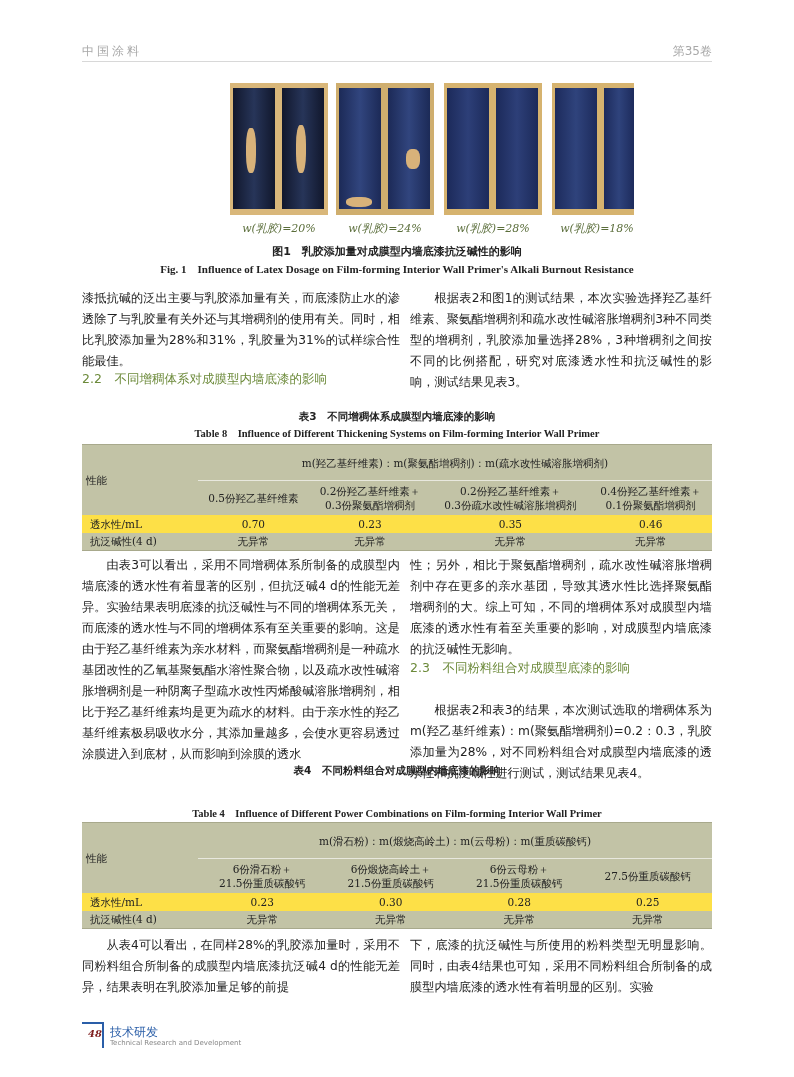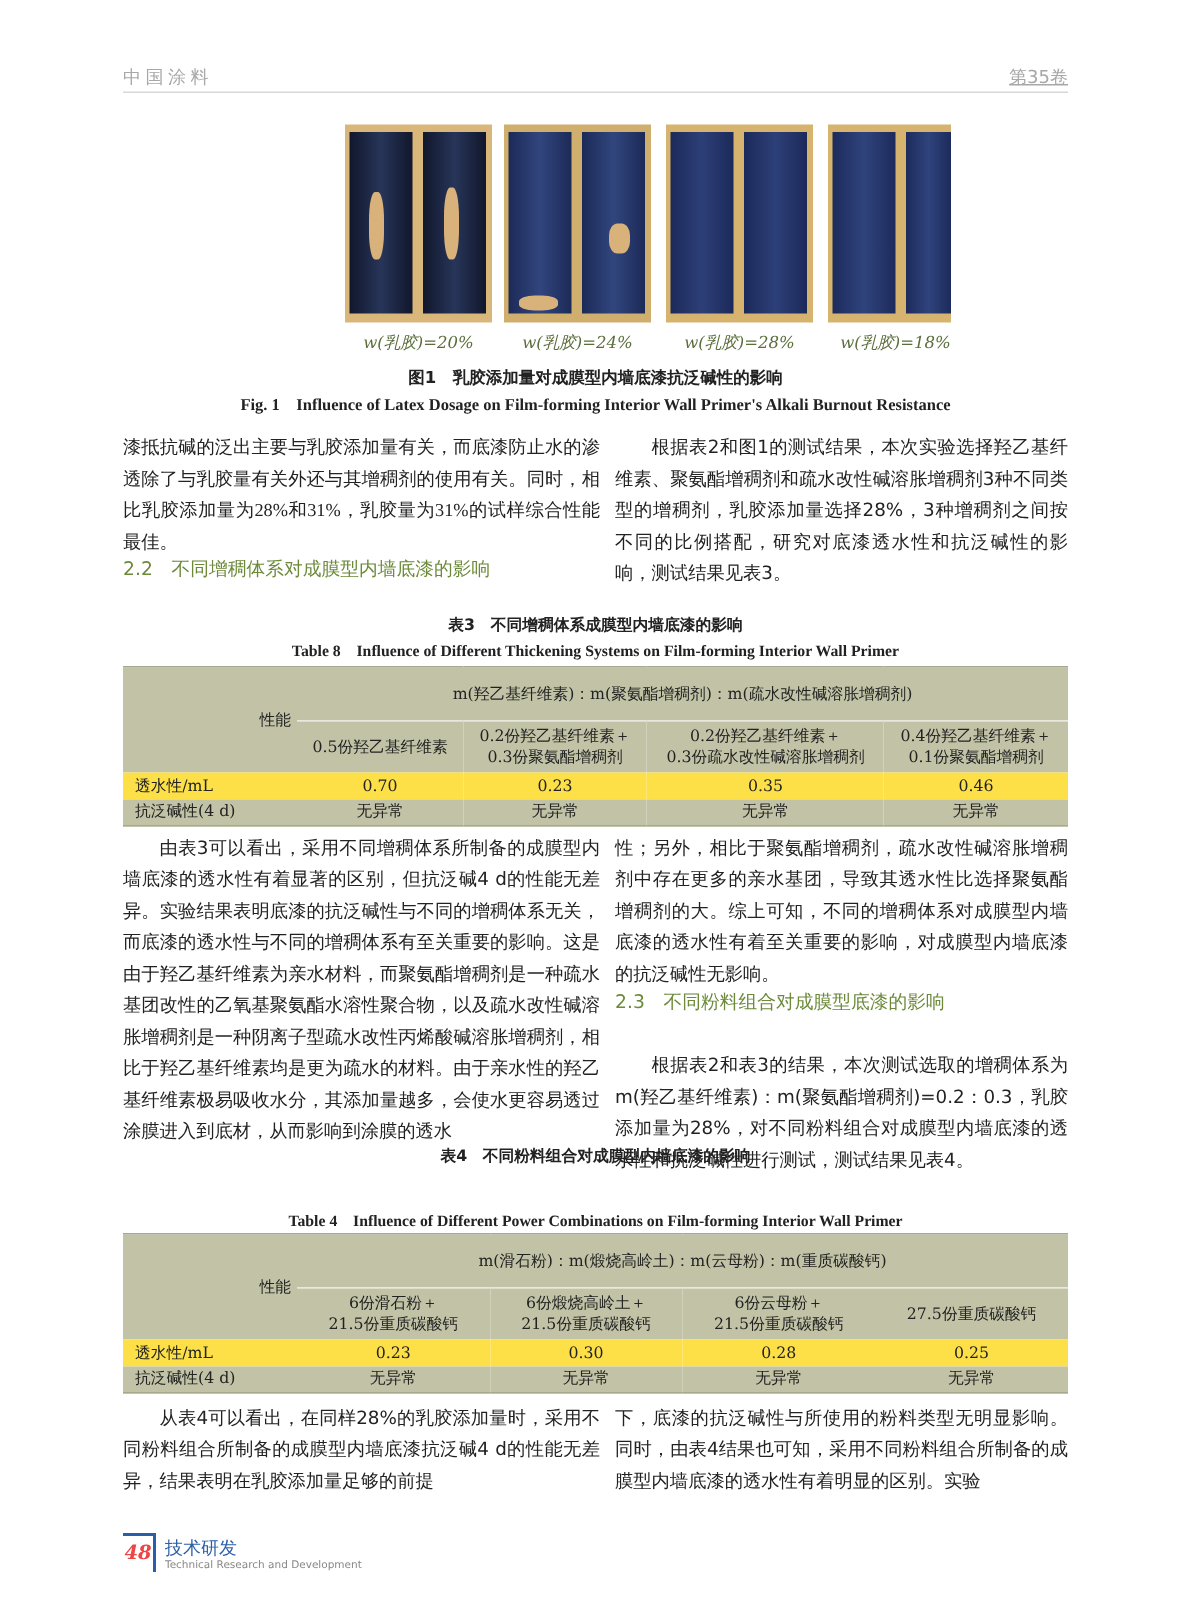--- a/index.html
+++ b/index.html
@@ -1,21 +1,21 @@
 <!DOCTYPE html>
 <html><head>
 <meta charset="utf-8">
 <style>
   * { box-sizing: border-box; margin: 0; padding: 0; }
   html, body { width: 794px; height: 1077px; background: #ffffff; overflow: hidden; }
   body { position: relative; font-family: "DejaVu Serif", "Liberation Serif", serif; color: #222; }
 
   .header { position: absolute; left: 82px; right: 82px; top: 40px; height: 22px; border-bottom: 1px solid #d8d8d8; }
   .header .journal { position: absolute; left: 0; top: 3px; font-family: "DejaVu Sans", sans-serif; font-size: 12px; color: #a8a8a8; letter-spacing: 3px; }
-  .header .volume { position: absolute; right: 0; top: 3px; font-family: "DejaVu Sans", sans-serif; font-size: 12px; color: #a8a8a8; text-decoration: underline; }
+  .header .volume { position: absolute; right: 0; top: 3px; font-family: "DejaVu Sans", sans-serif; font-size: 12px; color: #a8a8a8; }
 
   .figure { position: absolute; left: 230px; top: 83px; width: 404px; height: 150px; }
   .panel { position: absolute; top: 0; width: 98px; height: 132px; background: #d9b77a; }
   .panel .strip { position: absolute; top: 5px; bottom: 6px; width: 42px; background: #1a2340; }
   .panel .strip.s1 { left: 3px; }
   .panel .strip.s2 { left: 52px; }
   .panel .spot { position: absolute; background: #d8b27a; border-radius: 40%; }
   .panel.p1 .strip { background: linear-gradient(90deg, #11172c, #273559 50%, #11172c); }
   .panel.p2 .strip { background: linear-gradient(90deg, #1c2a57, #31457e 50%, #1c2a57); }
   .panel.p3 .strip { background: linear-gradient(90deg, #1c2a5a, #2d3f78 50%, #1c2a5a); }
@@ -35,26 +35,26 @@
   .tbl-title-en { position: absolute; left: 0; right: 0; text-align: center; font-family: "Liberation Serif", serif; font-size: 10.5px; font-weight: bold; }
 
   table.data { position: absolute; left: 82px; width: 630px; border-collapse: collapse; font-family: "DejaVu Serif", serif; font-size: 10.5px; color: #222; }
   table.data td { text-align: center; padding: 0 4px; line-height: 14px; }
   table.data tr.head td { background: #c2c3a6; }
   table.data tr.head td.super { height: 36px; border-bottom: 1px solid #e8e8de; font-size: 10.5px; }
   table.data tr.head2 td { background: #c2c3a6; height: 34px; }
   table.data tr.val td { background: #fde047; height: 18px; }
   table.data tr.alk td { background: #c2c3a6; height: 18px; border-bottom: 1px solid #a8a98c; }
   table.data td.label { text-align: left; padding-left: 8px; width: 116px; }
-  table.data td.plabel { text-align: right; width: 116px; }
+  table.data td.plabel { text-align: left; width: 116px; }
   table.data { border-top: 1px solid #a8a98c; }
 
   .footer { position: absolute; left: 82px; top: 1022px; height: 28px; width: 300px; }
   .footer .pagebox { position: absolute; left: 0; top: 0; width: 22px; height: 26px; border-top: 2px solid #2a5ea8; border-right: 2px solid #2a5ea8; }
-  .footer .pageno { position: absolute; left: 0; top: 6px; width: 20px; text-align: center; font-family: "DejaVu Serif", serif; font-style: italic; font-weight: bold; font-size: 13px; color: #ef4444; }
+  .footer .pageno { position: absolute; left: 0; top: 6px; width: 20px; text-align: right; font-family: "DejaVu Serif", serif; font-style: italic; font-weight: bold; font-size: 10px; color: #7f1d1d; }
   .footer .sec-cn { position: absolute; left: 28px; top: 2px; font-family: "DejaVu Sans", sans-serif; font-size: 12px; color: #2a5ea8; }
   .footer .sec-en { position: absolute; left: 28px; top: 17px; font-family: "DejaVu Sans", sans-serif; font-size: 7px; color: #888; }
 </style>
 </head>
 <body>
 
 <div class="header">
   <span class="journal">中国涂料</span>
   <span class="volume">第35卷</span>
 </div>
@@ -81,21 +81,21 @@
       <div class="strip s2" style="width:30px;"></div>
   </div>
   <div class="fig-label" style="left:0;">w(乳胶)=20%</div>
   <div class="fig-label" style="left:106px;">w(乳胶)=24%</div>
   <div class="fig-label" style="left:214px;">w(乳胶)=28%</div>
   <div class="fig-label" style="left:318px;">w(乳胶)=18%</div>
 </div>
 <div class="caption-cn">图1　乳胶添加量对成膜型内墙底漆抗泛碱性的影响</div>
 <div class="caption-en">Fig. 1　Influence of Latex Dosage on Film-forming Interior Wall Primer's Alkali Burnout Resistance</div>
 
-<div class="para left" style="top:288px;font-family:Liberation Serif, serif;">漆抵抗碱的泛出主要与乳胶添加量有关，而底漆防止水的渗透除了与乳胶量有关外还与其增稠剂的使用有关。同时，相比乳胶添加量为28%和31%，乳胶量为31%的试样综合性能最佳。</div>
+<div class="para left" style="top:288px;">漆抵抗碱的泛出主要与乳胶添加量有关，而底漆防止水的渗透除了与乳胶量有关外还与其增稠剂的使用有关。同时，相比乳胶添加量为28%和31%，乳胶量为31%的试样综合性能最佳。</div>
 <div class="section-heading" style="left:82px; top:371px;">2.2　不同增稠体系对成膜型内墙底漆的影响</div>
 <div class="para right indent" style="top:288px;">根据表2和图1的测试结果，本次实验选择羟乙基纤维素、聚氨酯增稠剂和疏水改性碱溶胀增稠剂3种不同类型的增稠剂，乳胶添加量选择28%，3种增稠剂之间按不同的比例搭配，研究对底漆透水性和抗泛碱性的影响，测试结果见表3。</div>
 
 <div class="tbl-title-cn" style="top:410px;">表3　不同增稠体系成膜型内墙底漆的影响</div>
 <div class="tbl-title-en" style="top:427px;">Table 8　Influence of Different Thickening Systems on Film-forming Interior Wall Primer</div>
 <table class="data" style="top:444px;">
   <tbody>
       <tr class="head">
     <td class="plabel" rowspan="2">性能</td>
     <td class="super" colspan="4" style="font-style:normal;">m(羟乙基纤维素)：m(聚氨酯增稠剂)：m(疏水改性碱溶胀增稠剂)</td>

